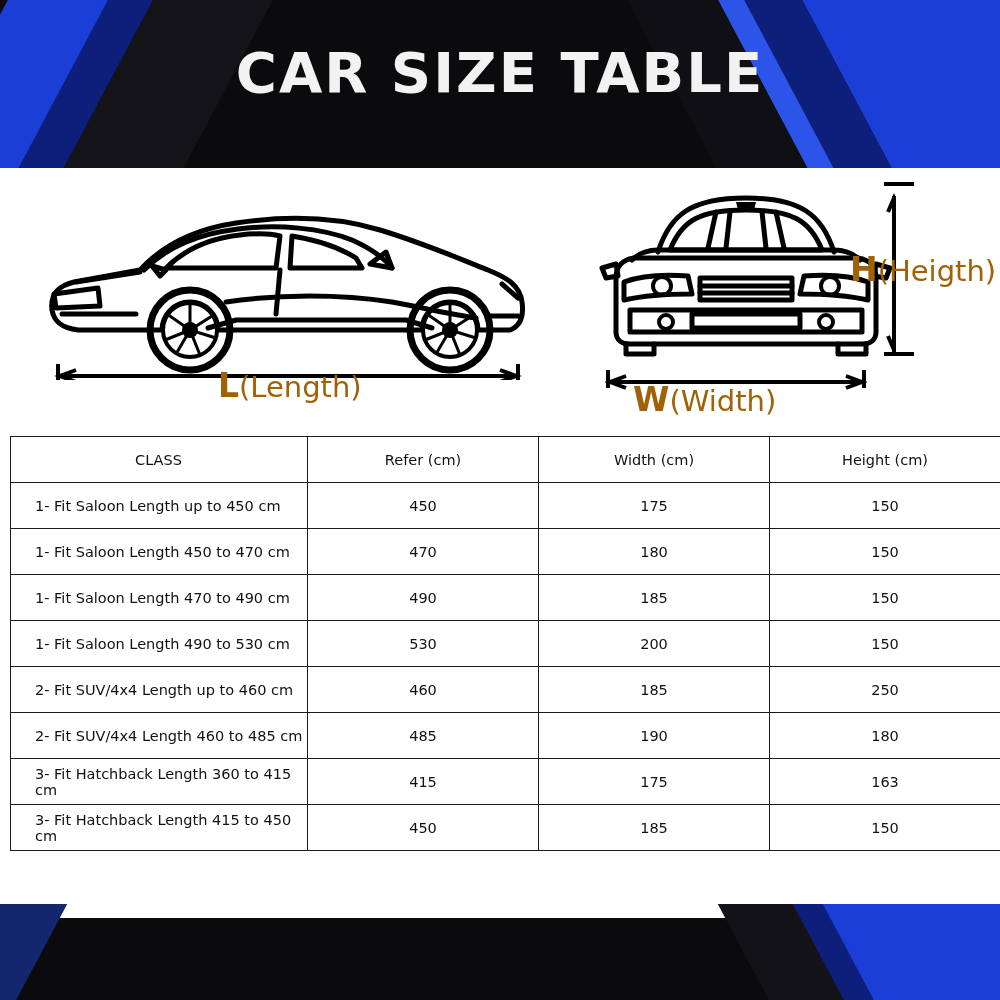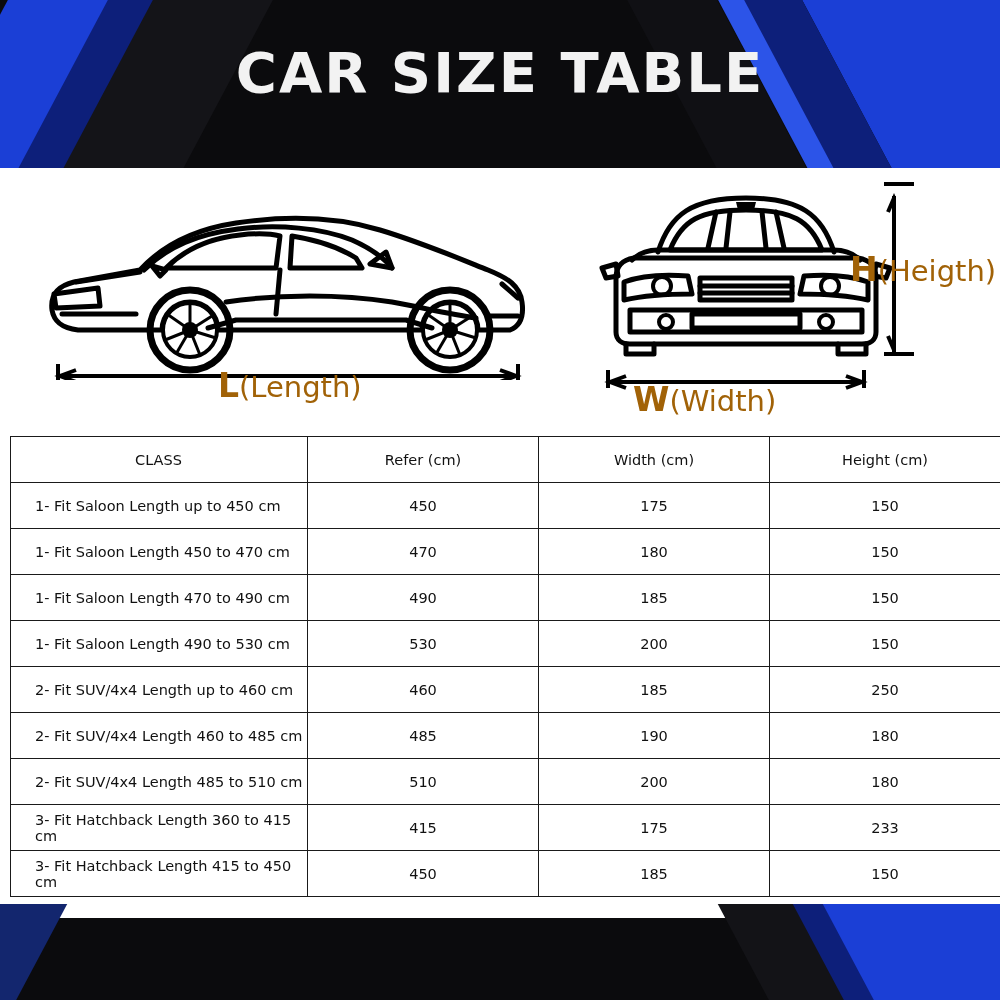--- a/index.html
+++ b/index.html
@@ -448,30 +448,24 @@
           <td class="cn">185</td>
           <td class="cn">250</td>
         </tr>
         <tr>
           <td class="c0">2- Fit SUV/4x4 Length 460 to 485 cm</td>
           <td class="cn">485</td>
           <td class="cn">190</td>
           <td class="cn">180</td>
         </tr>
         <tr>
-          <td class="c0">2- Fit SUV/4x4 Length 485 to 510 cm</td>
-          <td class="cn">510</td>
-          <td class="cn">200</td>
-          <td class="cn">180</td>
-        </tr>
-        <tr>
           <td class="c0">3- Fit Hatchback Length 360 to 415 cm</td>
           <td class="cn">415</td>
           <td class="cn">175</td>
-          <td class="cn">233</td>
+          <td class="cn">163</td>
         </tr>
         <tr>
           <td class="c0">3- Fit Hatchback Length 415 to 450 cm</td>
           <td class="cn">450</td>
           <td class="cn">185</td>
           <td class="cn">150</td>
         </tr>
       </tbody>
     </table>
   </div>

